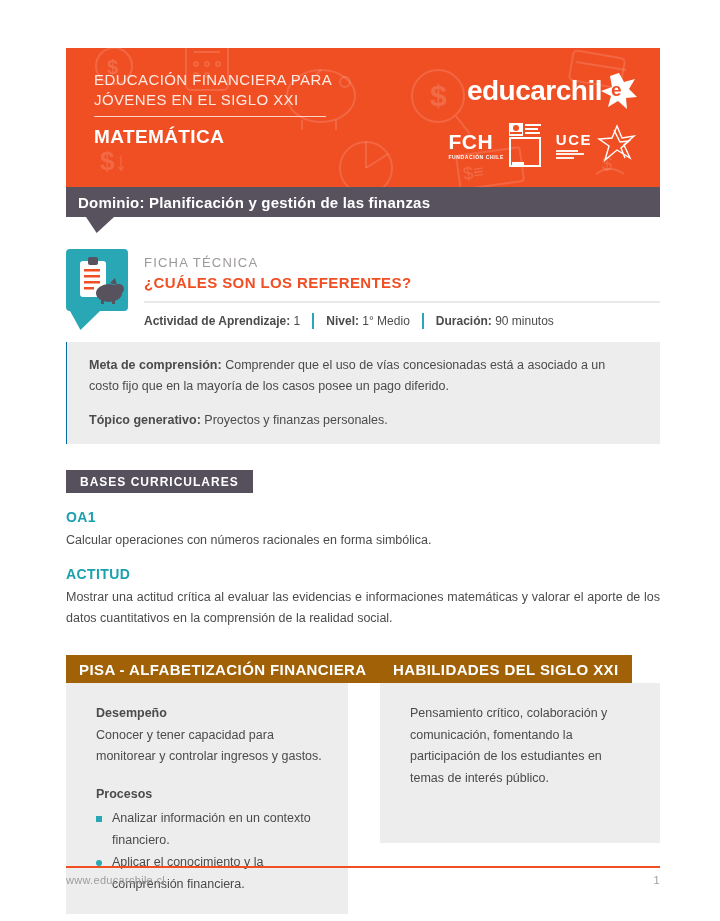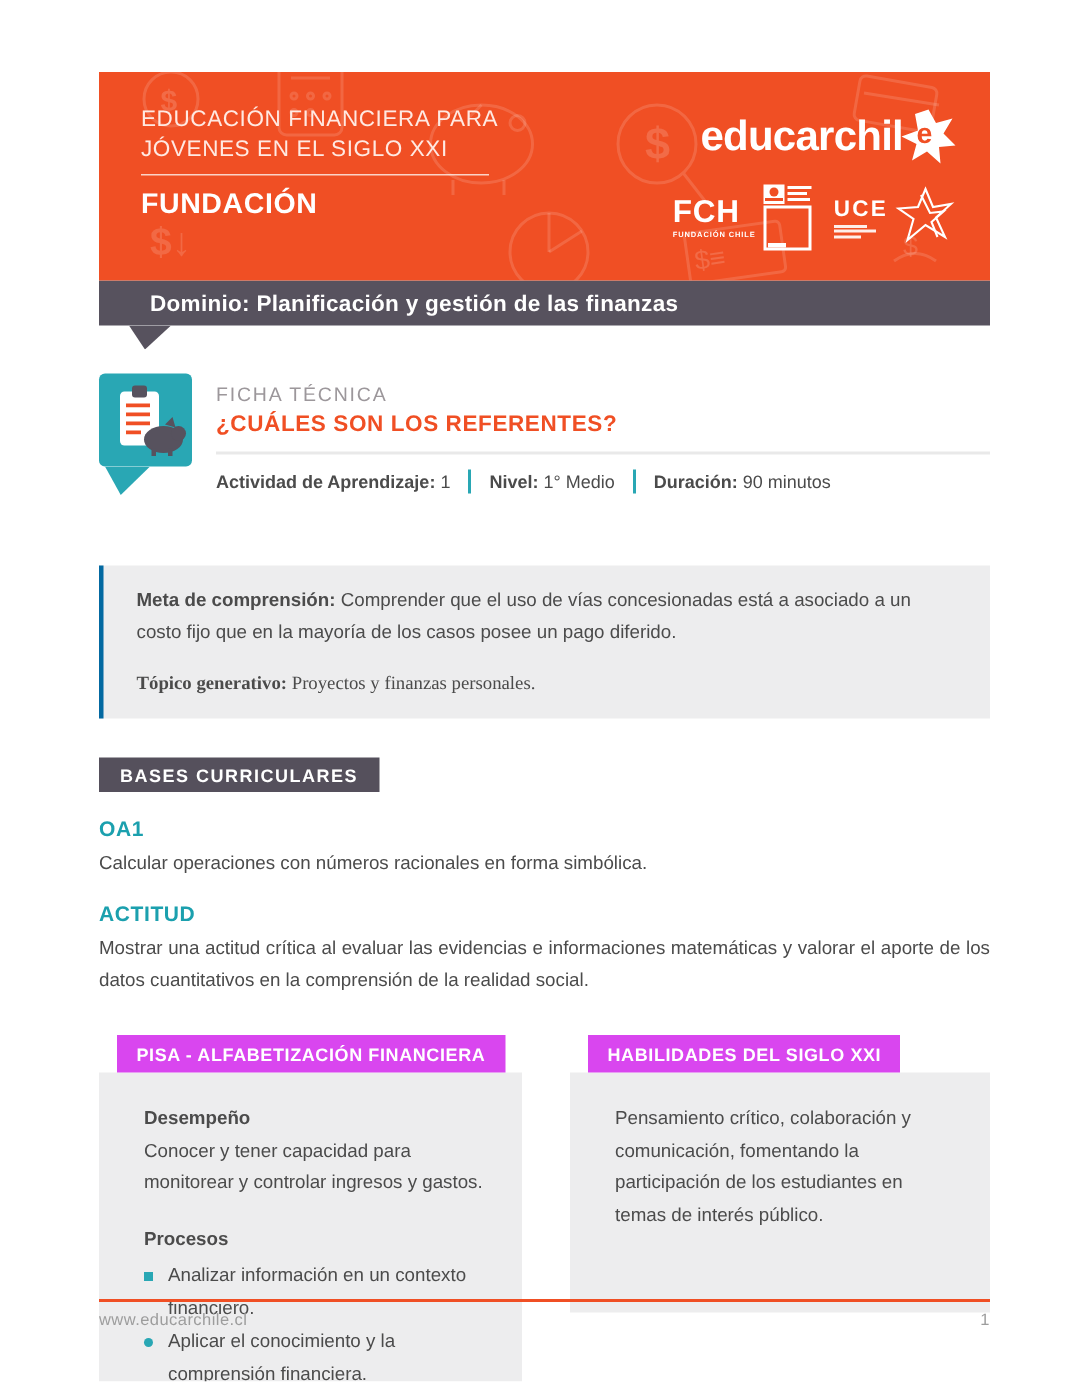--- a/index.html
+++ b/index.html
@@ -32,21 +32,21 @@
   .fch-sub { font-size:5px; font-weight:700; letter-spacing:.6px; margin-top:2px; }
   .uce { color:#fff; text-align:left; }
   .uce-main { font-size:15px; font-weight:700; letter-spacing:1.5px; line-height:1; }
   .uce-lines { margin-top:3px; display:flex; flex-direction:column; gap:1.5px; }
   .uce-lines i { display:block; height:2px; background:rgba(255,255,255,.9); }
   .uce-lines i:nth-child(1){width:22px;} .uce-lines i:nth-child(2){width:28px;} .uce-lines i:nth-child(3){width:18px;}
 
   
   .domain-bar {
     height:30px; background:#57525e; color:#fff; display:flex; align-items:center;
-    padding-left:34px; font-size:15px; font-weight:700; letter-spacing:.2px;
+    padding-left:12px; font-size:15px; font-weight:700; letter-spacing:.2px;
   }
   .domain-pointer {
     width:28px; height:16px; background:#57525e; margin-left:20px;
     clip-path:polygon(0 0, 100% 0, 38% 100%);
   }
 
   
   .ficha { display:flex; margin-top:16px; }
   .ficha-icon { position:relative; width:64px; flex:0 0 64px; }
   .ficha-icon .bubble { width:62px; height:62px; background:#29a7b4; border-radius:4px; position:relative; }
@@ -55,40 +55,40 @@
   .ficha-body { flex:1; margin-left:14px; padding-top:6px; }
   .ficha-kicker { font-size:13px; letter-spacing:1.2px; color:#9c979b; }
   .ficha-title { font-size:15px; font-weight:700; letter-spacing:.4px; color:#f04f24; margin-top:4px; }
   .ficha-divider { height:2px; background:#e9e9e9; margin-top:10px; }
   .ficha-meta { display:flex; align-items:center; margin-top:10px; font-size:12px; color:#4b4b4b; }
   .ficha-meta b { font-weight:700; }
   .ficha-meta .sep { width:2px; height:16px; background:#29a7b4; margin:0 12px; }
 
   
   .meta-box {
-    margin-top:47px; background:#ededee; border-left:3px solid #0369a1;
+    margin-top:12px; background:#ededee; border-left:1px solid #0369a1;
     padding:13px 22px 13px 22px; font-size:12.5px; line-height:1.7;
   }
-  .meta-box p + p { margin-top:12px;font-family:Liberation Serif, serif; }
+  .meta-box p + p { margin-top:12px; }
   .meta-box b { font-weight:700; }
 
   
   .badge {
     display:inline-block; margin-top:26px; background:#55505c; color:#fff;
     font-size:12px; font-weight:700; letter-spacing:1px; padding:5px 14px 4px 14px;
   }
   .sec-heading { color:#1ba0ae; font-size:14px; font-weight:700; letter-spacing:.4px; margin-top:16px; }
   .sec-text { font-size:12.5px; line-height:1.65; margin-top:5px; }
   .sec-text.justify { text-align:justify; }
 
   
   .cols { display:grid; grid-template-columns:282px 280px; column-gap:32px; margin-top:26px; }
   .col-header {
-    display:inline-block; background:#d946ef; color:#fff; font-size:12px; font-weight:700;
-    letter-spacing:.4px; padding:6px 13px 5px 13px; width:max-content;margin-left:12px;
+    display:inline-block; background:#a16207; color:#fff; font-size:15px; font-weight:700;
+    letter-spacing:.4px; padding:6px 13px 5px 13px; width:max-content;
   }
   .col-box { background:#ededee; min-height:160px; padding:20px 24px 18px 30px; font-size:12.5px; line-height:1.75; }
   .col-box .lbl { font-weight:700; }
   .col-box p.gap { margin-top:16px; }
   ul.proc { list-style:none; margin-top:2px; }
   ul.proc li { position:relative; padding-left:16px; }
   ul.proc li::before { content:""; position:absolute; left:0; top:8px; width:6px; height:6px; background:#29a7b4; }
   ul.proc li.round::before { border-radius:50%; }
 
   
@@ -150,21 +150,21 @@
           </g>
       </svg>
       <div class="hero-inner">
         <div class="hero-left">
           <div class="hero-kicker">
             <div>EDUCACIÓN FINANCIERA PARA</div>
             <div>JÓVENES EN EL SIGLO XXI</div>
           </div>
           <div class="hero-rule"></div>
           <div class="hero-title">
-            <div>FUNDACIÓN</div>
+            <div>MATEMÁTICA</div>
           </div>
         </div>
         <div class="hero-right">
           <div class="brand">
             <span class="brand-word">educarchil</span>
             <span class="brand-star">
               <svg width="38" height="38" viewBox="0 0 38 38">
                 <path d="M19 1 L24 10 L35 7 L29 17 L37 25 L26 26 L27 37 L18 29 L8 35 L11 24 L1 19 L12 15 L10 4 Z" fill="#ffffff"></path>
               </svg>
               <span class="e">e</span>

